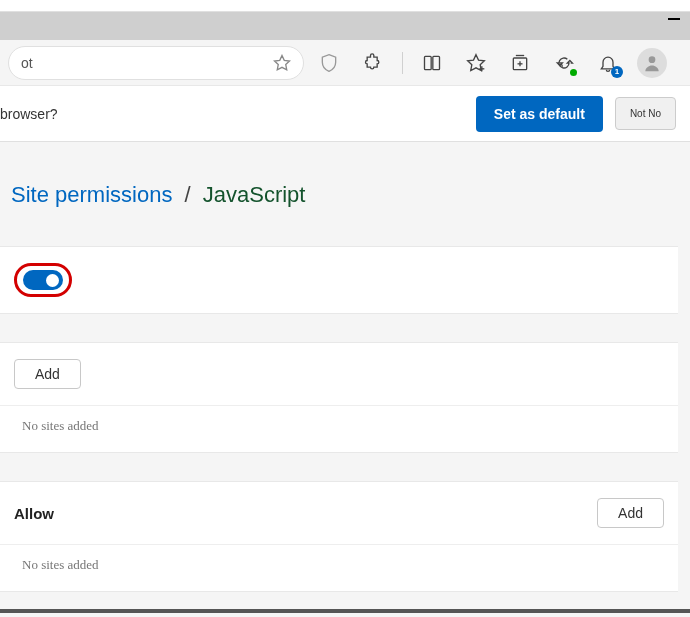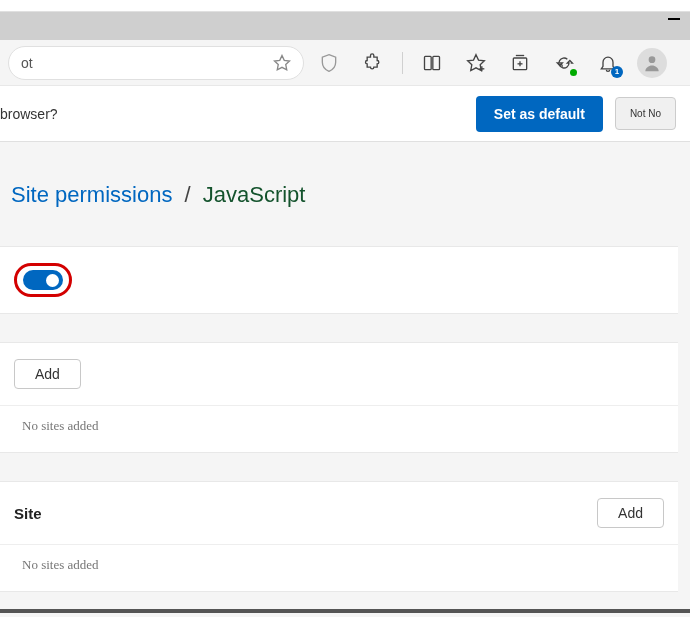--- a/index.html
+++ b/index.html
@@ -130,20 +130,20 @@
 
   <div class="sect">
     <div class="row">
       <button class="btn-add">Add</button>
     </div>
     <div class="sub">No sites added</div>
   </div>
 
   <div class="sect">
     <div class="row">
-      <span class="lbl bold">Site</span>
+      <span class="lbl bold">Allow</span>
       <button class="btn-add">Add</button>
     </div>
     <div class="sub">No sites added</div>
   </div>
 </div>
 
 <div class="bottom-edge"></div>
 
 </body></html>

